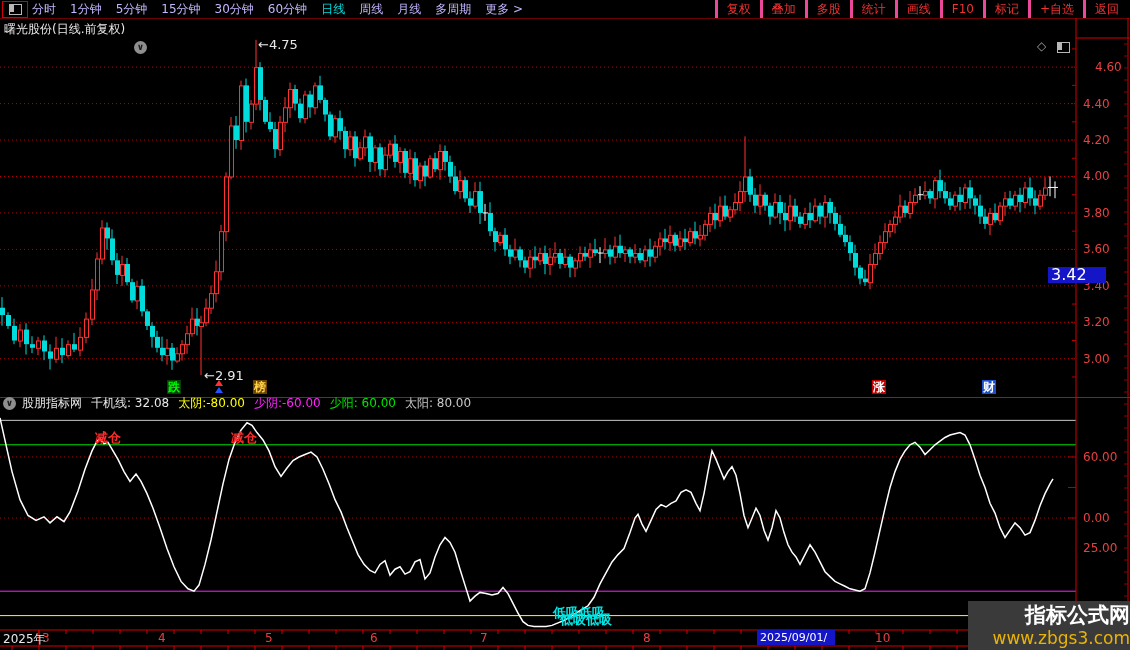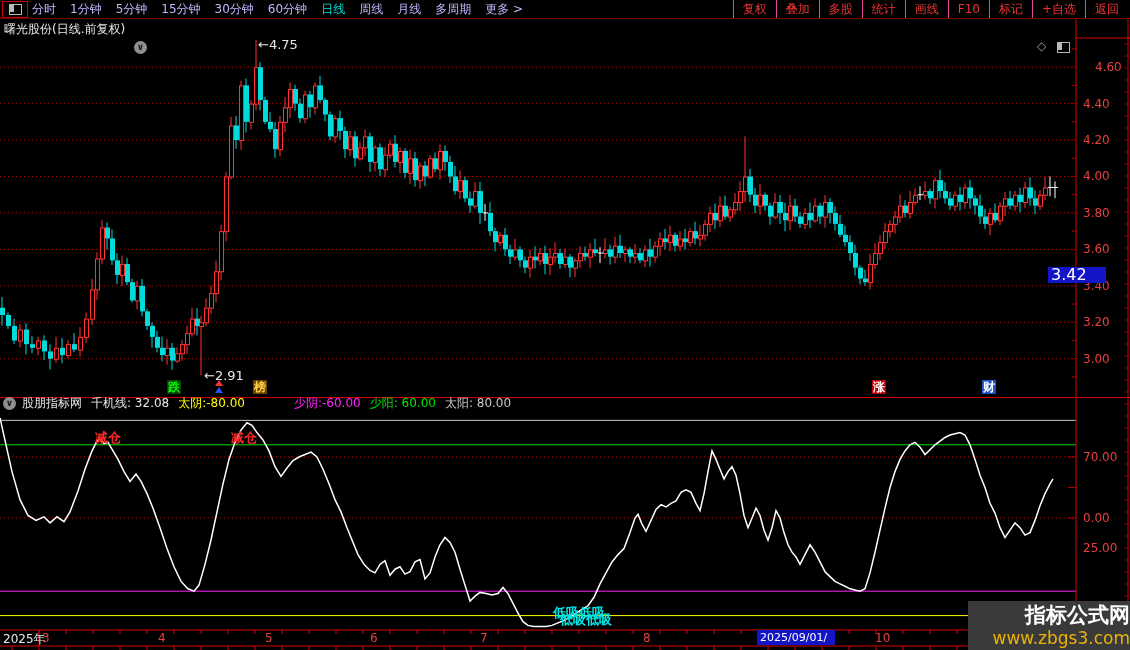--- a/index.html
+++ b/index.html
@@ -9,21 +9,21 @@
   
   #toolbar{left:0;top:0;width:1130px;height:18px;background:#000;}
   #tb-left{position:absolute;left:32px;top:0;height:18px;display:flex;align-items:center;}
   .tb-item{color:#c4b5fd;margin-right:14px;line-height:18px;white-space:nowrap;cursor:default;}
   .tb-item.active{color:#00dcdc;}
   #tb-icon-box{position:absolute;left:2px;top:1px;width:24px;height:15px;border:1px solid #d40000;
                display:flex;align-items:center;justify-content:center;}
   .win-icon{width:11px;height:9px;border:1px solid #b8b8b8;position:relative;}
   .win-icon::after{content:"";position:absolute;left:0;top:0;width:4px;height:7px;background:#b8b8b8;}
   #tb-right{position:absolute;right:2px;top:0;height:18px;display:flex;align-items:center;}
-  .tb-btn{color:#ef3333;line-height:18px;padding:0 9px;border-left:1px solid #ec4899;white-space:nowrap;cursor:default;}
+  .tb-btn{color:#ef3333;line-height:18px;padding:0 9px;border-left:3px solid #ec4899;white-space:nowrap;cursor:default;}
   
   #titlebar{left:0;top:18px;width:1130px;height:20px;}
   #chart-title{position:absolute;left:4px;top:3px;color:#e8e8e8;}
   .chev-circle{position:absolute;width:13px;height:13px;border-radius:50%;background:#8f8f8f;color:#1a1a1a;
                font-size:9px;line-height:12px;text-align:center;font-weight:bold;}
   
   .ax-label{position:absolute;color:#e84040;font-size:12px;line-height:14px;}
   .tag-blue{position:absolute;background:#1515c8;color:#fff;font-size:16px;line-height:16px;padding:0 3px;}
   
   .badge{position:absolute;font-size:12px;line-height:14px;padding:0 1px;font-weight:bold;}
@@ -712,35 +712,35 @@
       <div class="badge" style="left: 167px; top: 380px; background: rgb(6, 64, 6); color: rgb(0, 255, 0);">跌</div>
       <div class="badge" style="left: 215px; top: 380px; width: 9px; height: 14px;">
         <div class="tri" style="top: 0px; border-left: 4px solid transparent; border-right: 4px solid transparent; border-bottom: 6px solid rgb(255, 50, 50);"></div>
         <div class="tri" style="top: 7px; border-left: 4px solid transparent; border-right: 4px solid transparent; border-bottom: 6px solid rgb(34, 85, 255);"></div>
       </div>
       <div class="badge" style="left: 253px; top: 380px; background: rgb(107, 68, 0); color: rgb(255, 210, 74);">榜</div>
       <div class="badge" style="left: 872px; top: 380px; background: rgb(192, 0, 0); color: rgb(255, 255, 255);">涨</div>
       <div class="badge" style="left: 982px; top: 380px; background: rgb(30, 80, 200); color: rgb(255, 255, 255);">财</div>
       <div class="anno" style="left: 258px; top: 38px;">←4.75</div>
       <div class="anno" style="left: 204px; top: 369px;">←2.91</div>
-      <div class="ax-label" style="left: 1083px; top: 449.977px;">70.00</div>
+      <div class="ax-label" style="left: 1083px; top: 449.977px;">60.00</div>
       <div class="ax-label" style="left: 1083px; top: 496px; margin-top: 45px;">25.00</div>
       <div class="ax-label" style="left: 1083px; top: 510.987px;">0.00</div>
       <div class="sig" style="left: 95px; top: 431px; color: rgb(255, 42, 42);">减仓</div>
       <div class="sig" style="left: 231px; top: 431px; color: rgb(255, 42, 42);">减仓</div>
       <div class="sig" style="left: 553px; top: 606px; color: rgb(0, 229, 229);">低吸低吸</div>
       <div class="sig" style="left: 560px; top: 613px; color: rgb(0, 229, 229);">低吸低吸</div>
     </div>
 
 <div class="abs" id="ind-header">
   <span class="chev-circle" style="position:static;margin:0 6px 0 3px;flex:none;">∨</span>
 <span class="ind-seg" style="color: rgb(232, 232, 232);">股朋指标网</span>
       <span class="ind-seg" style="color: rgb(232, 232, 232);">千机线: 32.08</span>
       <span class="ind-seg" style="color: rgb(255, 255, 0);">太阴:-80.00</span>
-      <span class="ind-seg" style="color: rgb(255, 34, 255); margin-left: 40px;">少阴:-60.00</span>
+      <span class="ind-seg" style="color: rgb(255, 34, 255);">少阴:-60.00</span>
       <span class="ind-seg" style="color: rgb(0, 230, 0);">少阳: 60.00</span>
       <span class="ind-seg" style="color: rgb(200, 200, 200);">太阳: 80.00</span>
     </div>
 
 <div class="abs" id="dateaxis">
   <span id="year-label">2025年</span>
 <span class="month-label" style="left: 42px;">3</span>
       <span class="month-label" style="left: 158px;">4</span>
       <span class="month-label" style="left: 265px;">5</span>
       <span class="month-label" style="left: 370px;">6</span>

